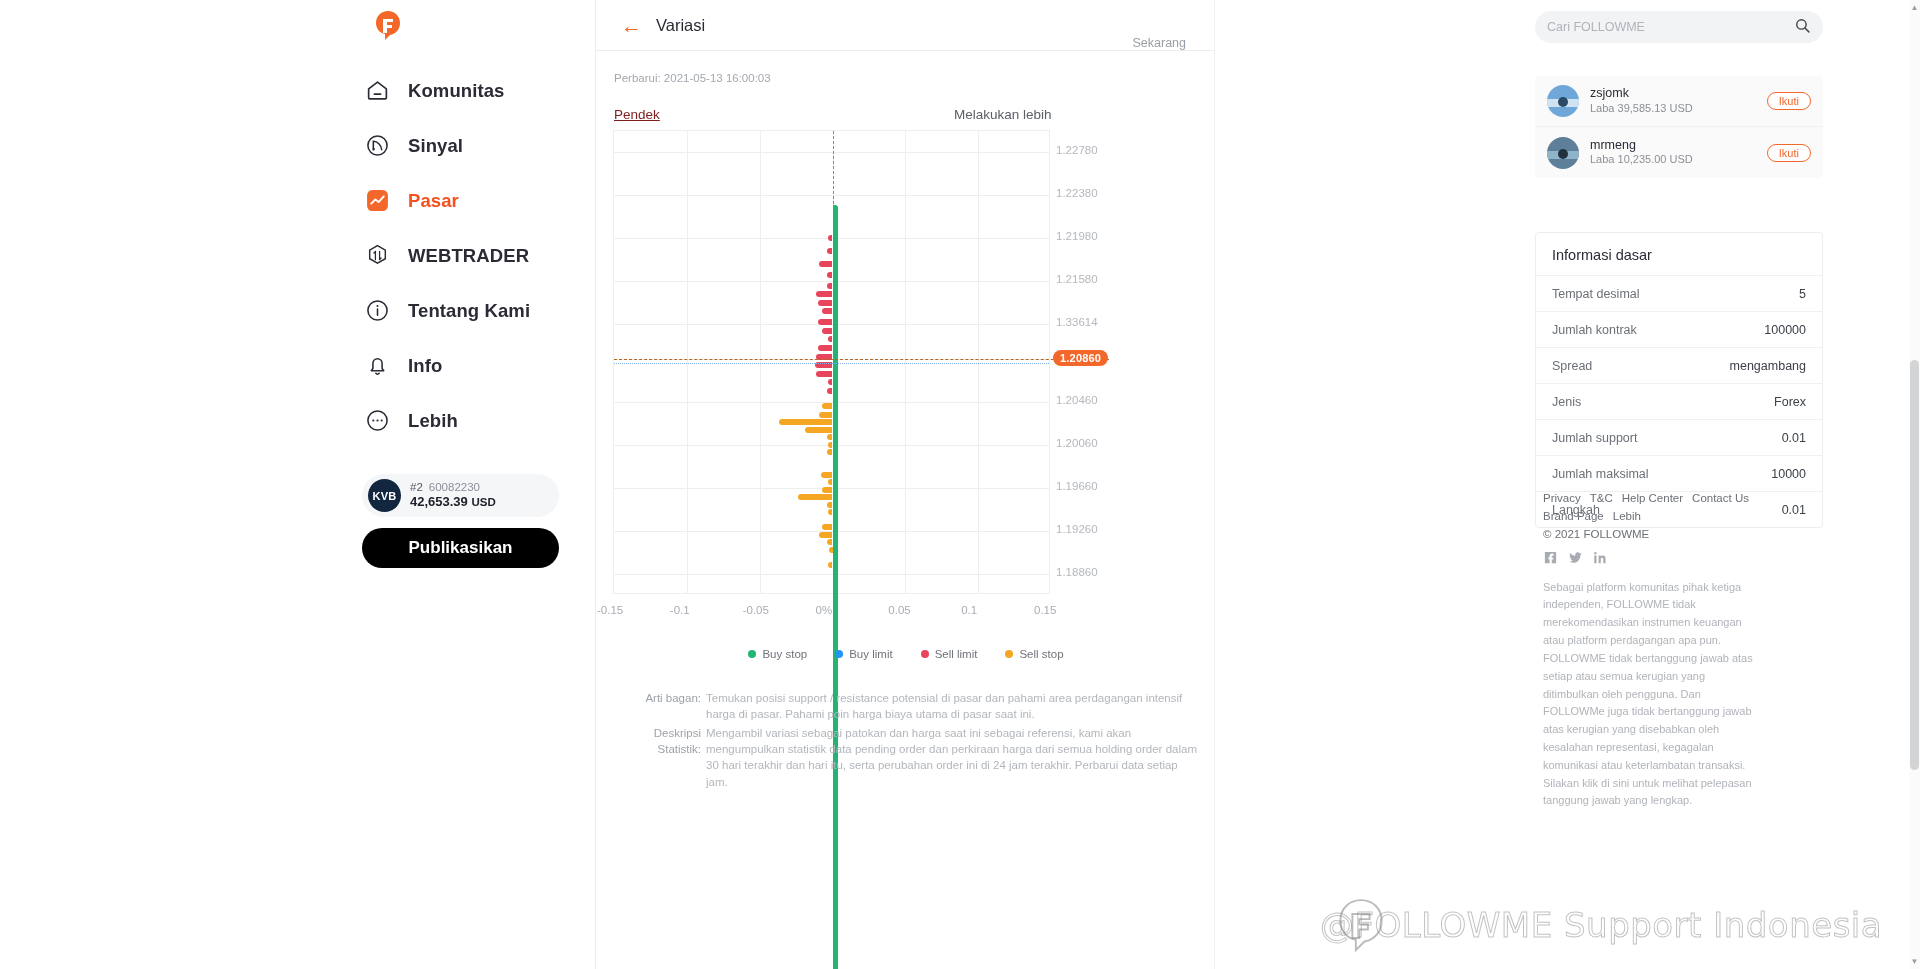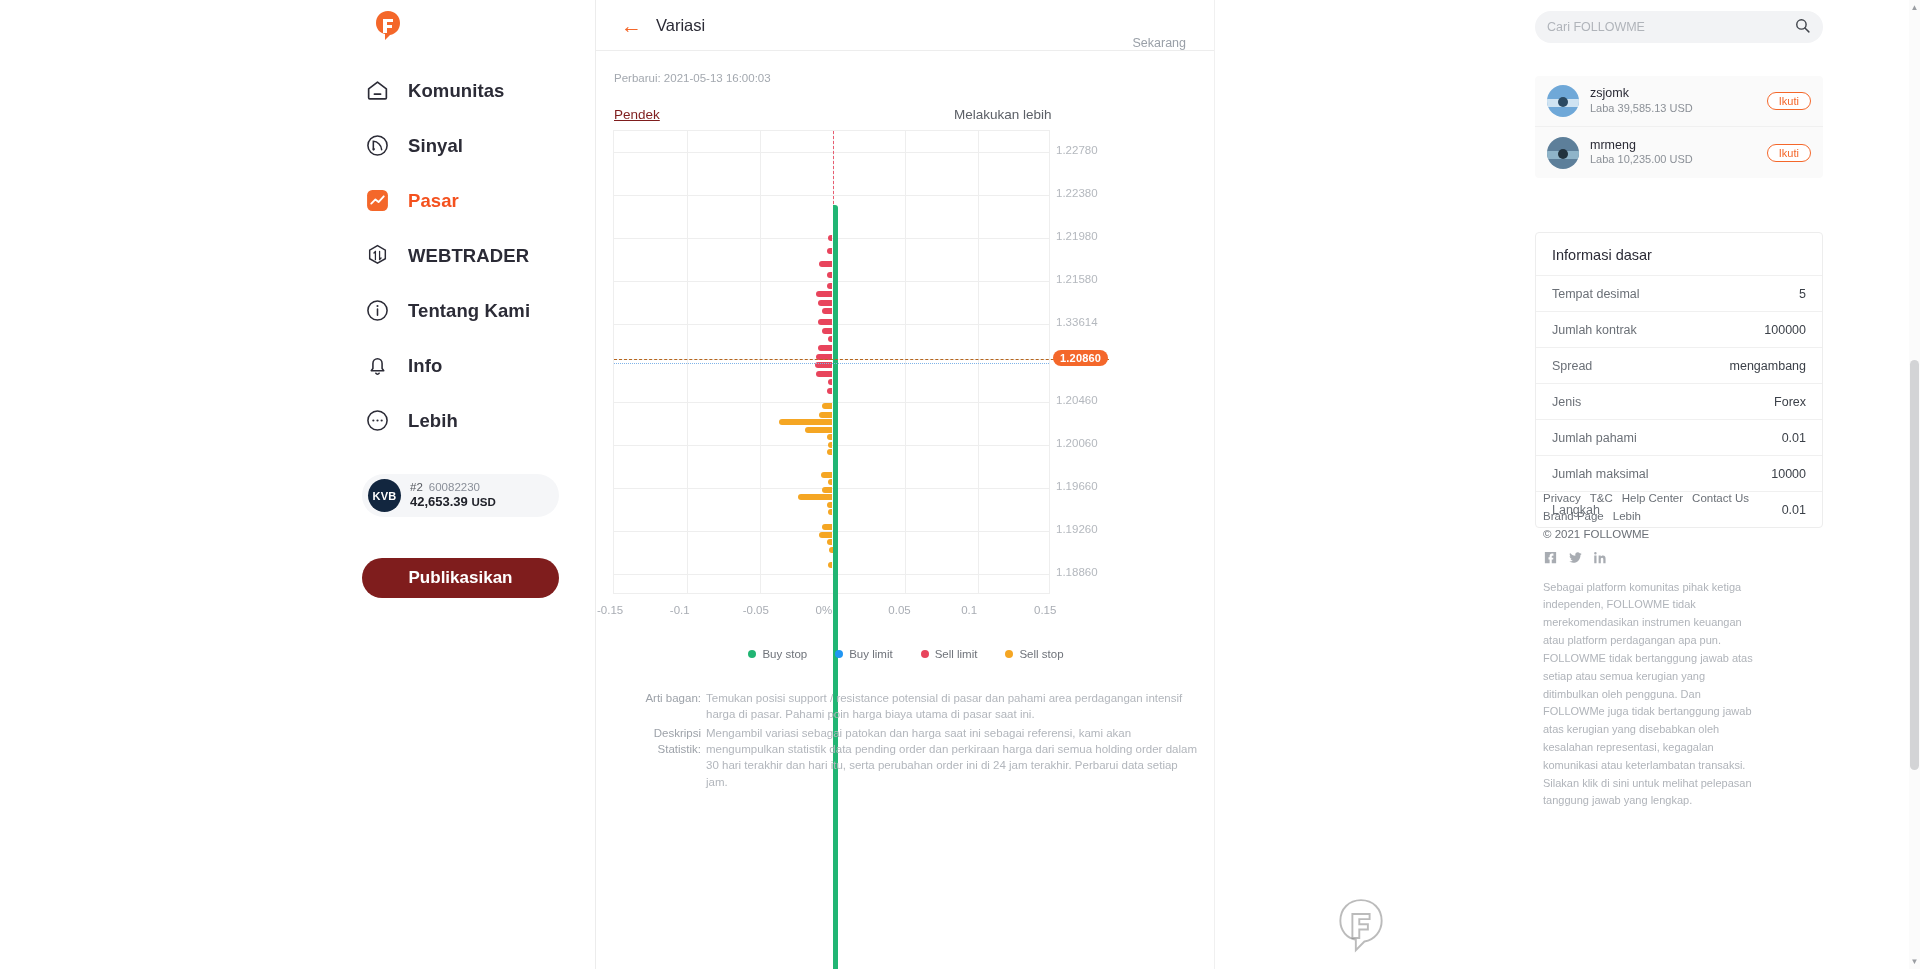--- a/index.html
+++ b/index.html
@@ -38,24 +38,23 @@
     letter-spacing: .3px;
   }
   .acct-txt { margin-left: 9px; line-height: 1.15; }
   .acct-top { font-size: 11.5px; color: #8a8f99; }
   .acct-top .rank { color: #55585f; margin-right: 6px; }
   .acct-bal { font-size: 13px; font-weight: 700; color: #20222a; }
   .acct-bal .cur { font-size: 11.5px; }
 
   .publish-btn {
     position: absolute; left: 362px; top: 528px; width: 197px; height: 40px;
-    background: #7f1d1d; border: none; border-radius: 21px; color: #fff;
+    background: #000000; border: none; border-radius: 21px; color: #fff;
     font-size: 17px; font-weight: 700; cursor: pointer;
     font-family: "Liberation Sans", sans-serif;
-    margin-top: 30px;
   }
 
   
   .center {
     width: 620px; flex: 0 0 620px; height: 969px; background: #fff;
     border-left: 1px solid #ececec; border-right: 1px solid #f0f0f0;
     position: relative;
   }
   .center-head {
     height: 51px; display: flex; align-items: center; padding-left: 25px;
@@ -474,21 +473,21 @@
           </div>
           <div class="info-row">
             <span class="info-k">Spread</span>
             <span class="info-v">mengambang</span>
           </div>
           <div class="info-row">
             <span class="info-k">Jenis</span>
             <span class="info-v">Forex</span>
           </div>
           <div class="info-row">
-            <span class="info-k">Jumlah pahami</span>
+            <span class="info-k">Jumlah support</span>
             <span class="info-v">0.01</span>
           </div>
           <div class="info-row">
             <span class="info-k">Jumlah maksimal</span>
             <span class="info-v">10000</span>
           </div>
           <div class="info-row">
             <span class="info-k">Langkah</span>
             <span class="info-v">0.01</span>
           </div>
@@ -525,13 +524,14 @@
       <div class="sb-arrow" style="bottom:3px">▼</div>
     </div>
   </div>
 
   <div class="wm-logo">
     <svg width="62" height="62" viewBox="0 0 36 36" fill="none" stroke="rgba(120,120,120,.5)" stroke-width="1.1">
       <path d="M18 3C11 3 6 8 6 15c0 6 4 10 9 11v6l5-5c6-1 10-6 10-12C30 8 25 3 18 3z"></path>
       <path d="M13 11h10v3h-6v3h5v3h-5v5h-4z"></path>
     </svg>
   </div>
+  <div class="watermark">@FOLLOWME Support Indonesia</div>
 </div>
 
 </body></html>

